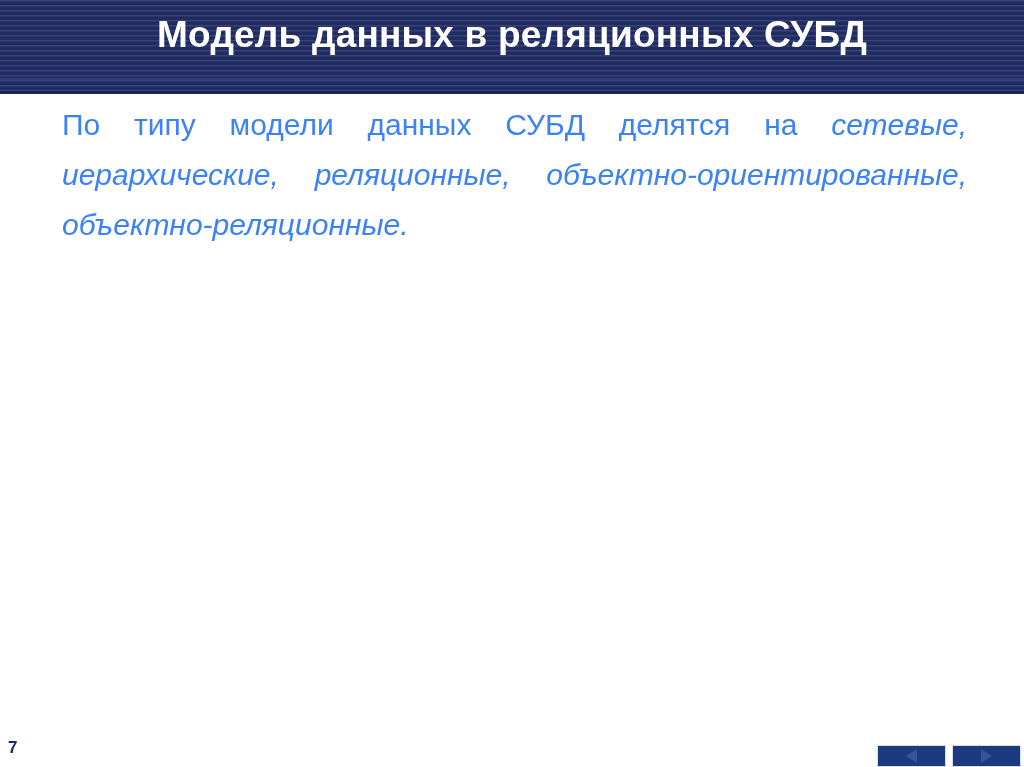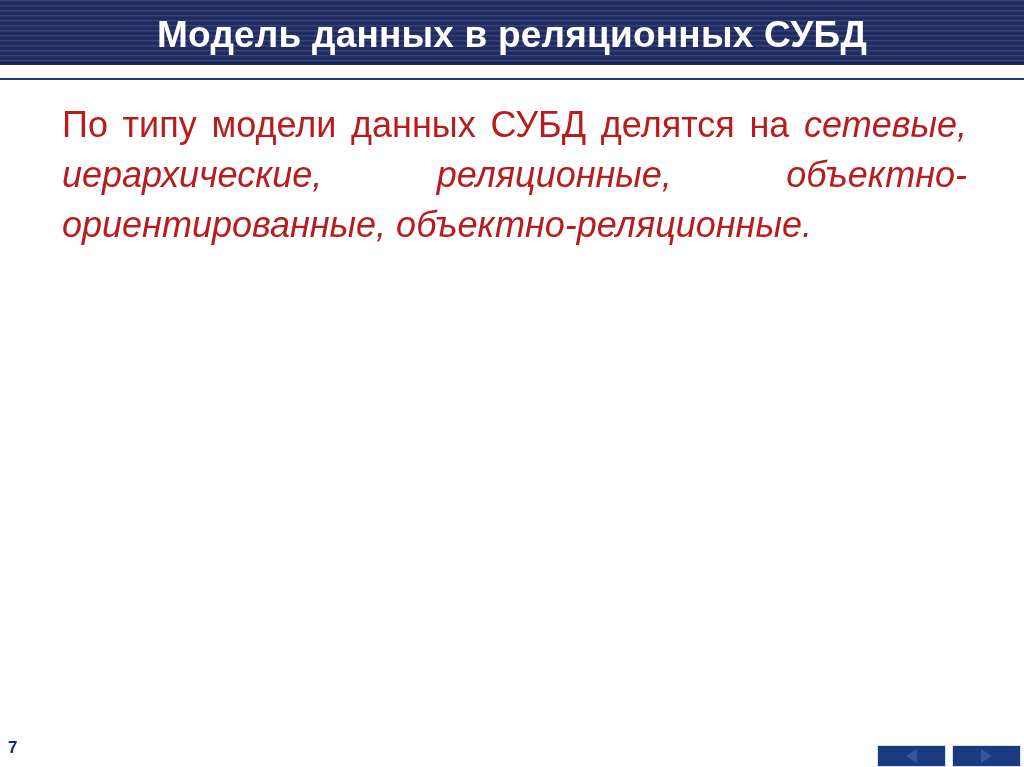--- a/index.html
+++ b/index.html
@@ -14,21 +14,21 @@
     overflow: hidden;
     position: relative;
   }
 
   
   .slide-header {
     position: absolute;
     top: 0;
     left: 0;
     width: 1024px;
-    height: 65px;
+    height: 94px;
     background-color: #24306b;
     background-image:
       linear-gradient(to bottom,
         rgba(255,255,255,0.085) 0px,
         rgba(255,255,255,0.085) 1px,
         rgba(0,0,0,0.10) 2px,
         rgba(0,0,0,0.10) 4px);
     background-size: 100% 5px;
     overflow: hidden;
   }
@@ -64,22 +64,22 @@
   }
 
   
   .slide-body {
     position: absolute;
     left: 62px;
     top: 100px;
     width: 905px;
   }
   .para {
-    color: #b91c1c;
-    font-size: 36px;
+    color: #3b82f6;
+    font-size: 30px;
     line-height: 50px;
     text-align: justify;
     text-justify: inter-word;
     font-family: "Liberation Sans", sans-serif;
   }
   .para > span { display: inline; }
   .para-1 { margin: 0 0 4px 0; }
   .para-2 { margin: 56px 0 0 0; }
   .indent { display: inline-block; width: 96px; }
   .indent-2 { display: inline-block; width: 100px; }

